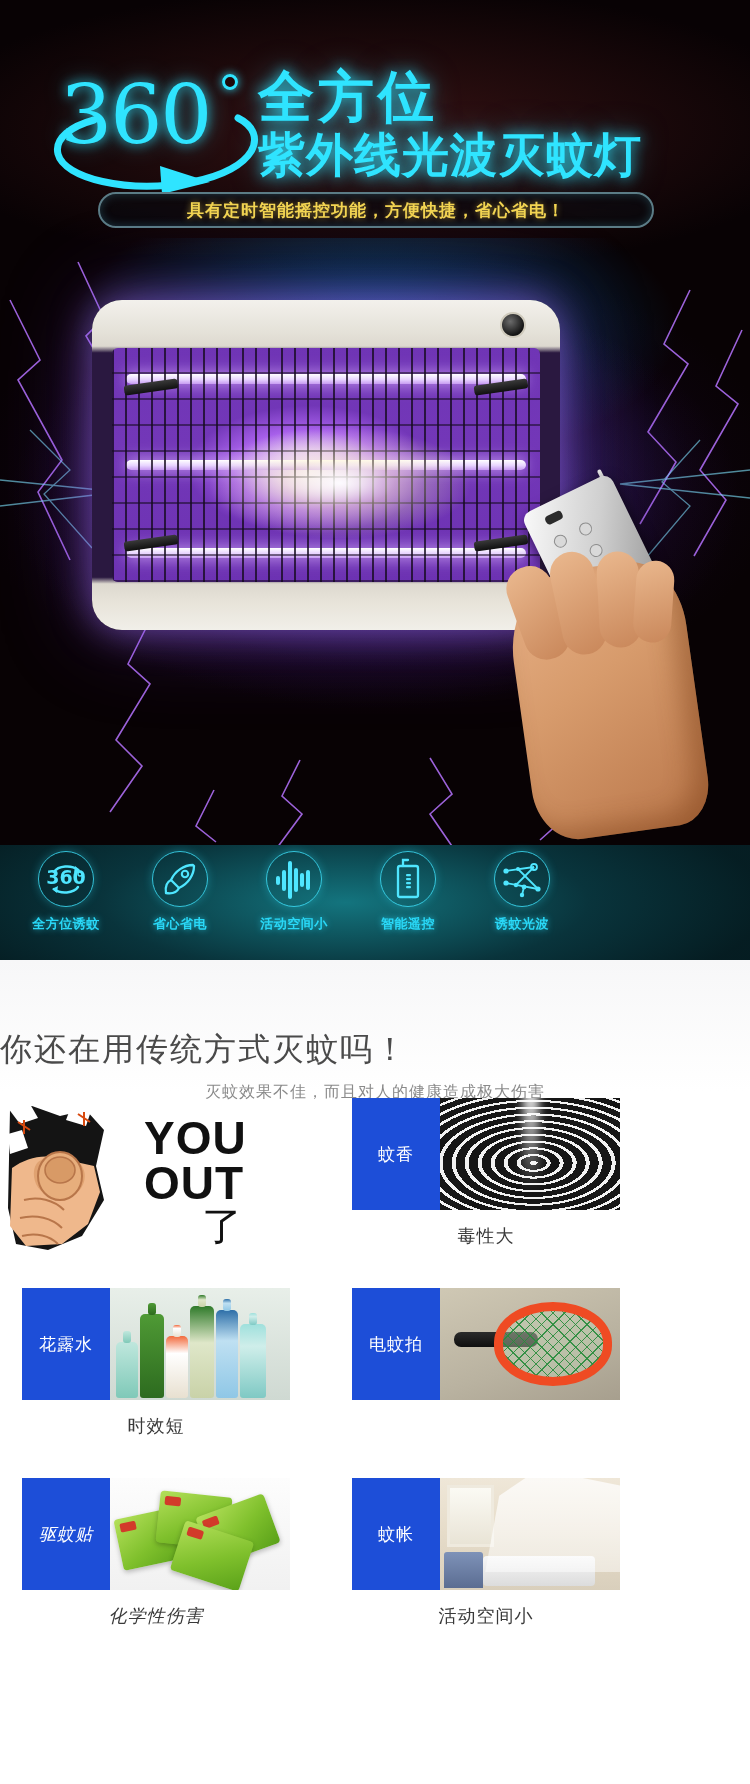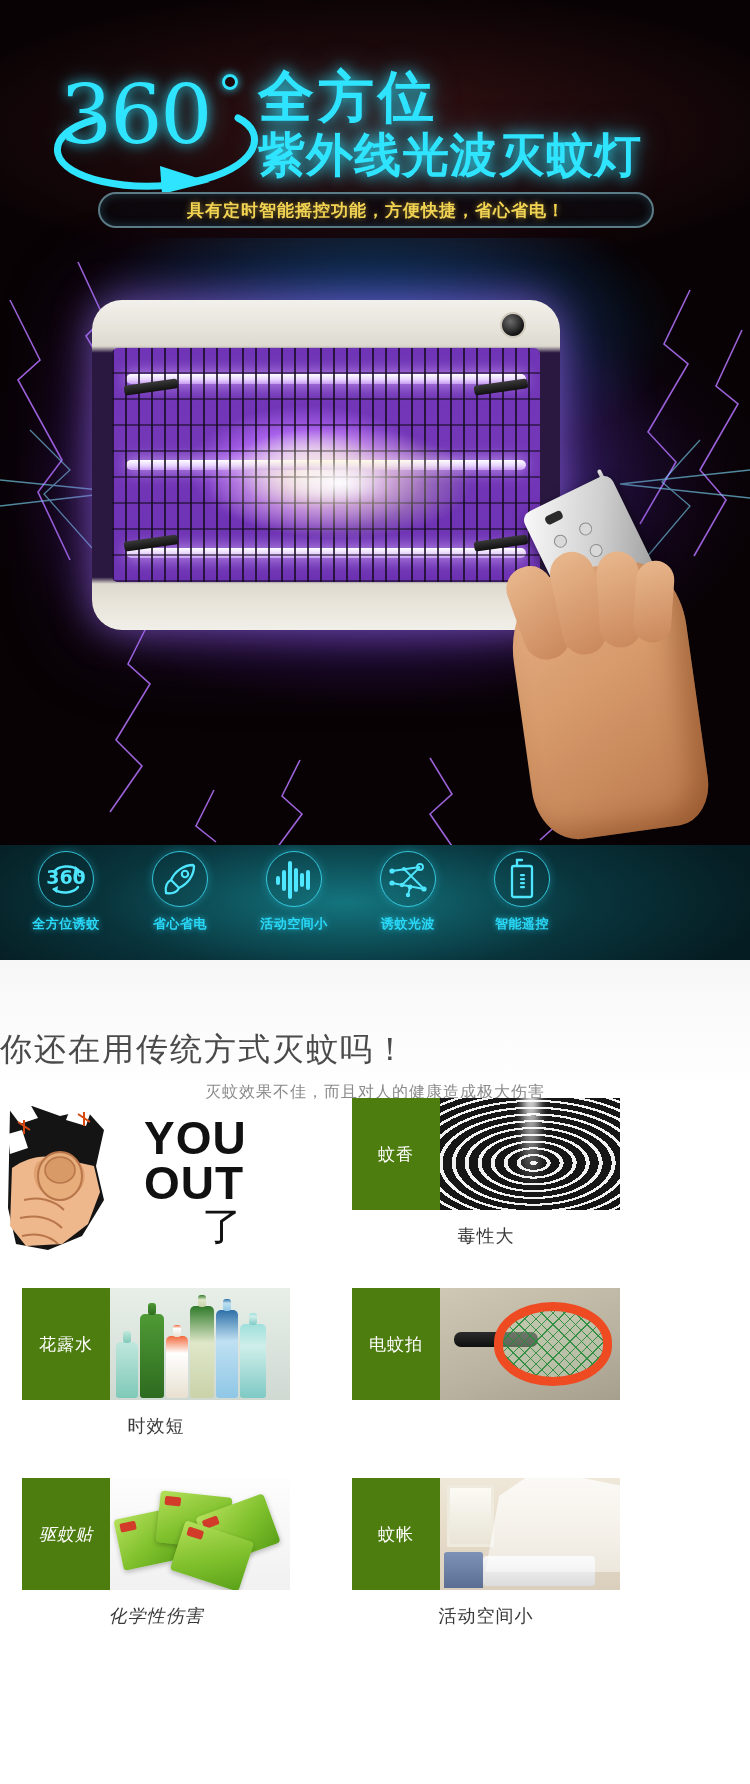--- a/index.html
+++ b/index.html
@@ -210,21 +210,21 @@
   }
   .yo-le { font-size:40px; font-weight:400; color:#111; line-height:1.0; margin-left:58px; }
 
   
   .card { position:absolute; width:268px; }
   .card-img {
     width:268px; height:112px; display:flex; overflow:hidden;
     background:#d8d8d8;
   }
   .card-tag {
-    width:88px; flex:0 0 88px; background:#4d7c0f;
+    width:88px; flex:0 0 88px; background:#1d4ed8;
     display:flex; align-items:center; justify-content:center;
     color:#fff; font-size:17px; font-weight:400; letter-spacing:1px;text-align:center;
   }
   .card-photo { flex:1 1 auto; position:relative; overflow:hidden; }
   .card-cap {
     margin-top:14px; text-align:center; width:268px; margin-left:14px;
     font-size:18px; color:#3a3a3a; letter-spacing:1px;
   }
 
   
@@ -410,20 +410,36 @@
               <rect x="3" y="17" width="4" height="9" rx="2"></rect>
               <rect x="9" y="11" width="4" height="21" rx="2"></rect>
               <rect x="15" y="2" width="4" height="38" rx="2"></rect>
               <rect x="21" y="9" width="4" height="24" rx="2"></rect>
               <rect x="27" y="14" width="4" height="14" rx="2"></rect>
               <rect x="33" y="11" width="4" height="20" rx="2"></rect>
             </g>
           </svg>
         </div>
         <div class="feat-label">活动空间小</div>
+      </div>
+
+      <div class="feat">
+        <div class="feat-circle">
+          <svg width="34" height="42" viewBox="0 0 34 42">
+            <rect x="7" y="8" width="20" height="31" rx="2" fill="none" stroke="#4fe6ff" stroke-width="2.3"></rect>
+            <path d="M12 8 L12 2 L17 2" fill="none" stroke="#4fe6ff" stroke-width="2.3" stroke-linecap="round"></path>
+            <g fill="#4fe6ff">
+              <rect x="15" y="16" width="5" height="2.2" rx="1"></rect>
+              <rect x="15" y="20" width="5" height="2.2" rx="1"></rect>
+              <rect x="15" y="24" width="5" height="2.2" rx="1"></rect>
+              <rect x="15" y="28" width="5" height="2.2" rx="1"></rect>
+            </g>
+          </svg>
+        </div>
+        <div class="feat-label">智能遥控</div>
       </div>
 
       <div class="feat">
         <div class="feat-circle">
           <svg width="44" height="40" viewBox="0 0 44 40">
             <g stroke="#4fe6ff" stroke-width="1.8" fill="none">
               <path d="M6 12 L34 8"></path>
               <path d="M6 24 L38 30"></path>
               <path d="M18 10 L38 30"></path>
               <path d="M16 26 L34 8"></path>
@@ -435,36 +451,20 @@
               <circle cx="6" cy="24" r="2.6"></circle>
               <circle cx="16" cy="26" r="2.2"></circle>
               <circle cx="24" cy="28" r="2.4"></circle>
               <circle cx="22" cy="36" r="2.2"></circle>
               <circle cx="38" cy="30" r="2.6"></circle>
             </g>
             <circle cx="34" cy="8" r="3" fill="none" stroke="#4fe6ff" stroke-width="1.8"></circle>
           </svg>
         </div>
         <div class="feat-label">诱蚊光波</div>
-      </div>
-
-      <div class="feat">
-        <div class="feat-circle">
-          <svg width="34" height="42" viewBox="0 0 34 42">
-            <rect x="7" y="8" width="20" height="31" rx="2" fill="none" stroke="#4fe6ff" stroke-width="2.3"></rect>
-            <path d="M12 8 L12 2 L17 2" fill="none" stroke="#4fe6ff" stroke-width="2.3" stroke-linecap="round"></path>
-            <g fill="#4fe6ff">
-              <rect x="15" y="16" width="5" height="2.2" rx="1"></rect>
-              <rect x="15" y="20" width="5" height="2.2" rx="1"></rect>
-              <rect x="15" y="24" width="5" height="2.2" rx="1"></rect>
-              <rect x="15" y="28" width="5" height="2.2" rx="1"></rect>
-            </g>
-          </svg>
-        </div>
-        <div class="feat-label">智能遥控</div>
       </div>
 
     </div>
   </div>
 </div>
 
 <div class="white-sec">
   <div class="sec-title">你还在用传统方式灭蚊吗！</div>
   <div class="sec-sub">灭蚊效果不佳，而且对人的健康造成极大伤害</div>
 </div>

